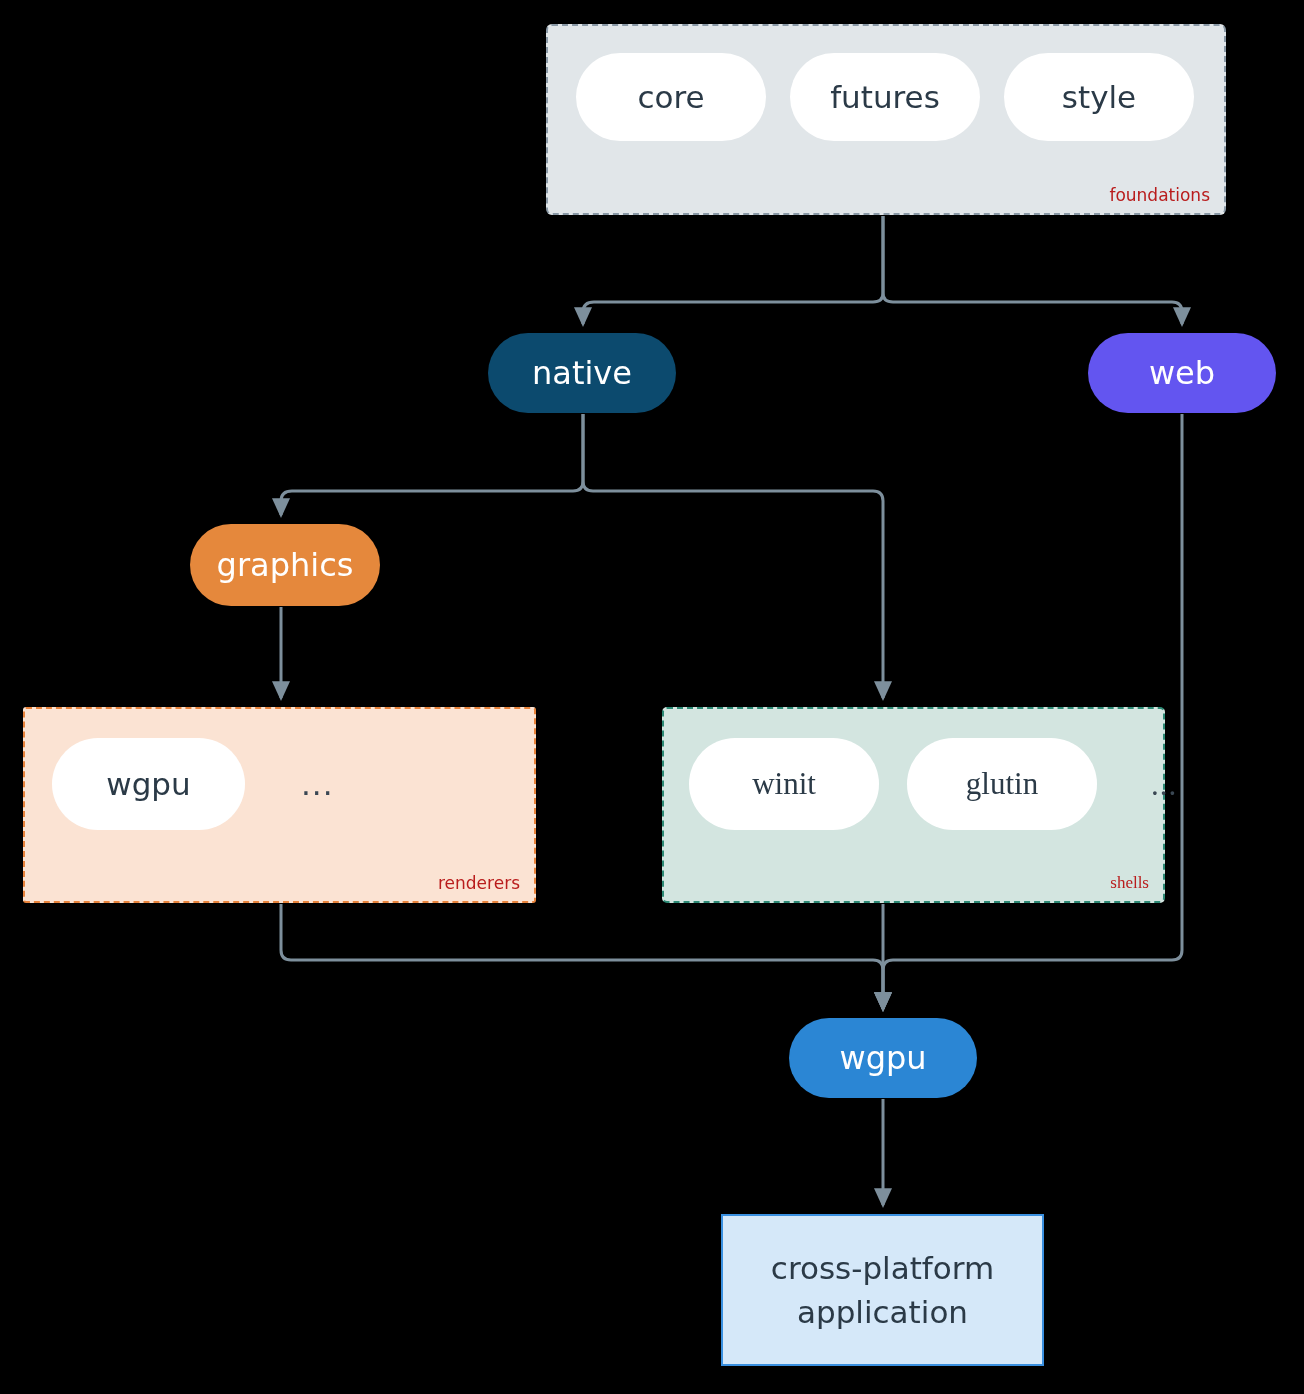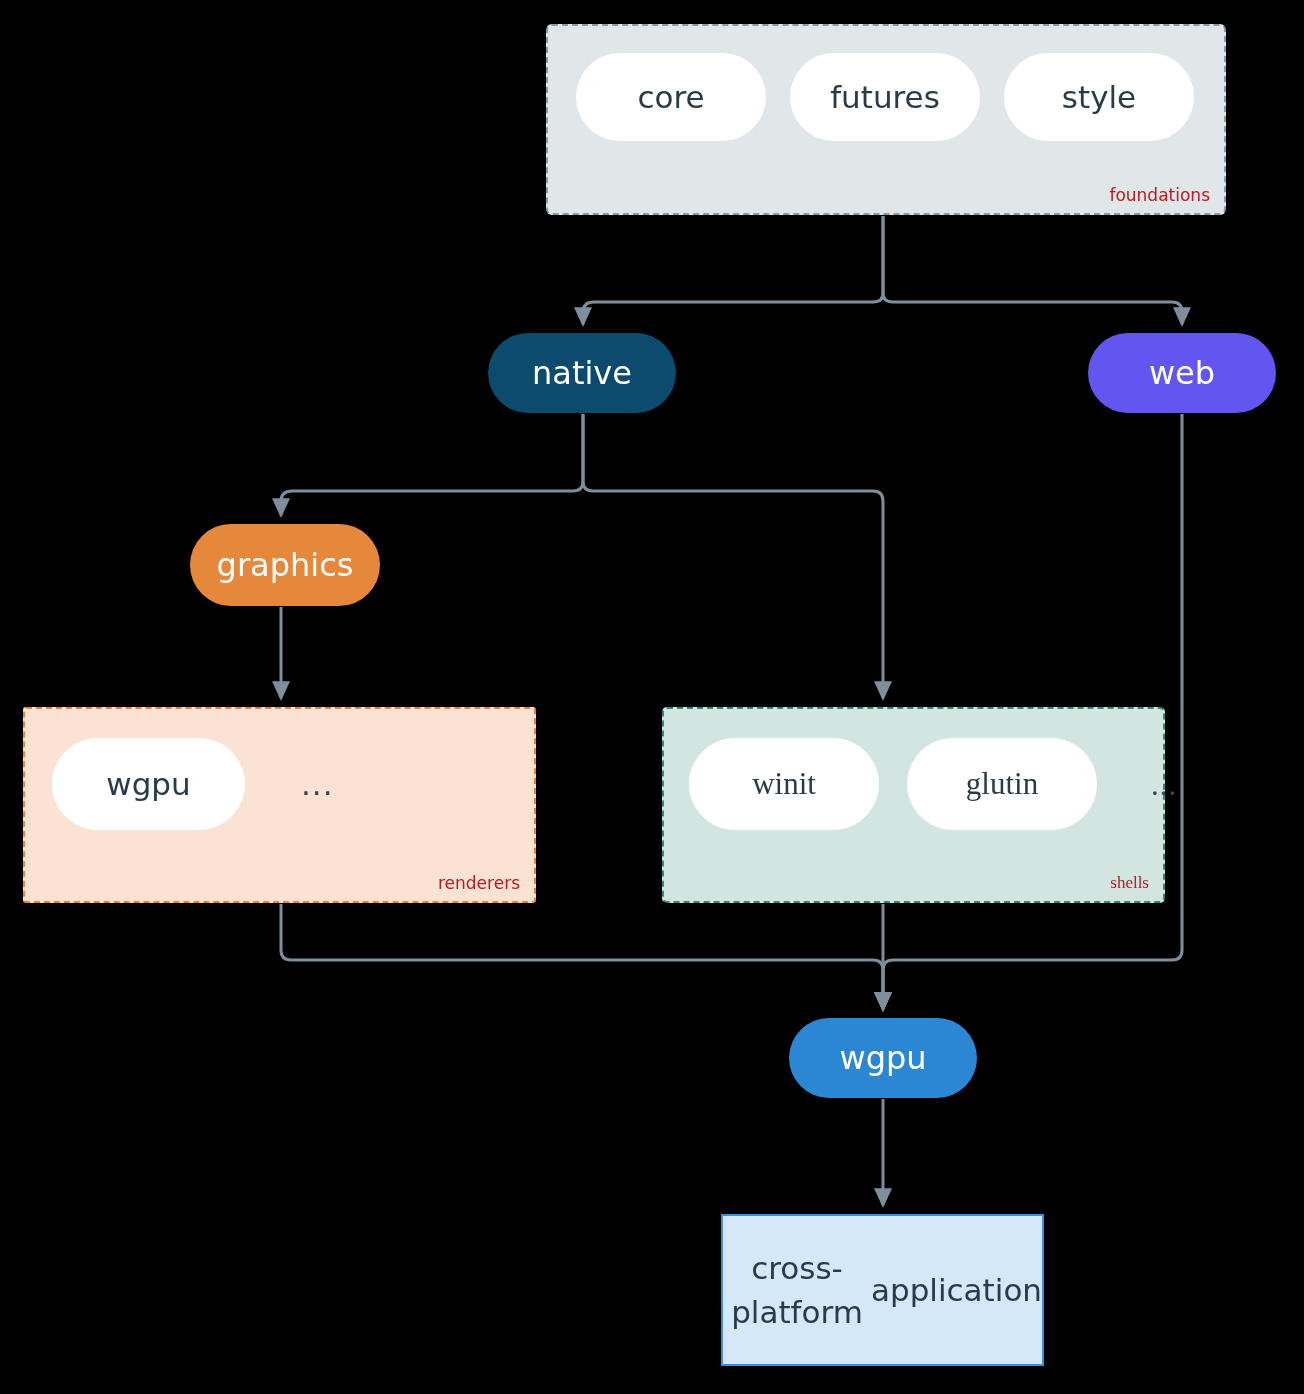--- a/index.html
+++ b/index.html
@@ -121,20 +121,21 @@
 
   
   .rect-node {
     position: absolute;
     box-sizing: border-box;
     left: 721px; top: 1214px;
     width: 323px; height: 152px;
     background: #d5e8f9;
     border: 2px solid #3a90e0;
     display: flex;
+    flex-direction: column;
     align-items: center;
     justify-content: center;
     color: #2b3a47;
     font-size: 31px;
     line-height: 1.42;
     text-align: center;
   }
 </style>
 </head>
 <body>

